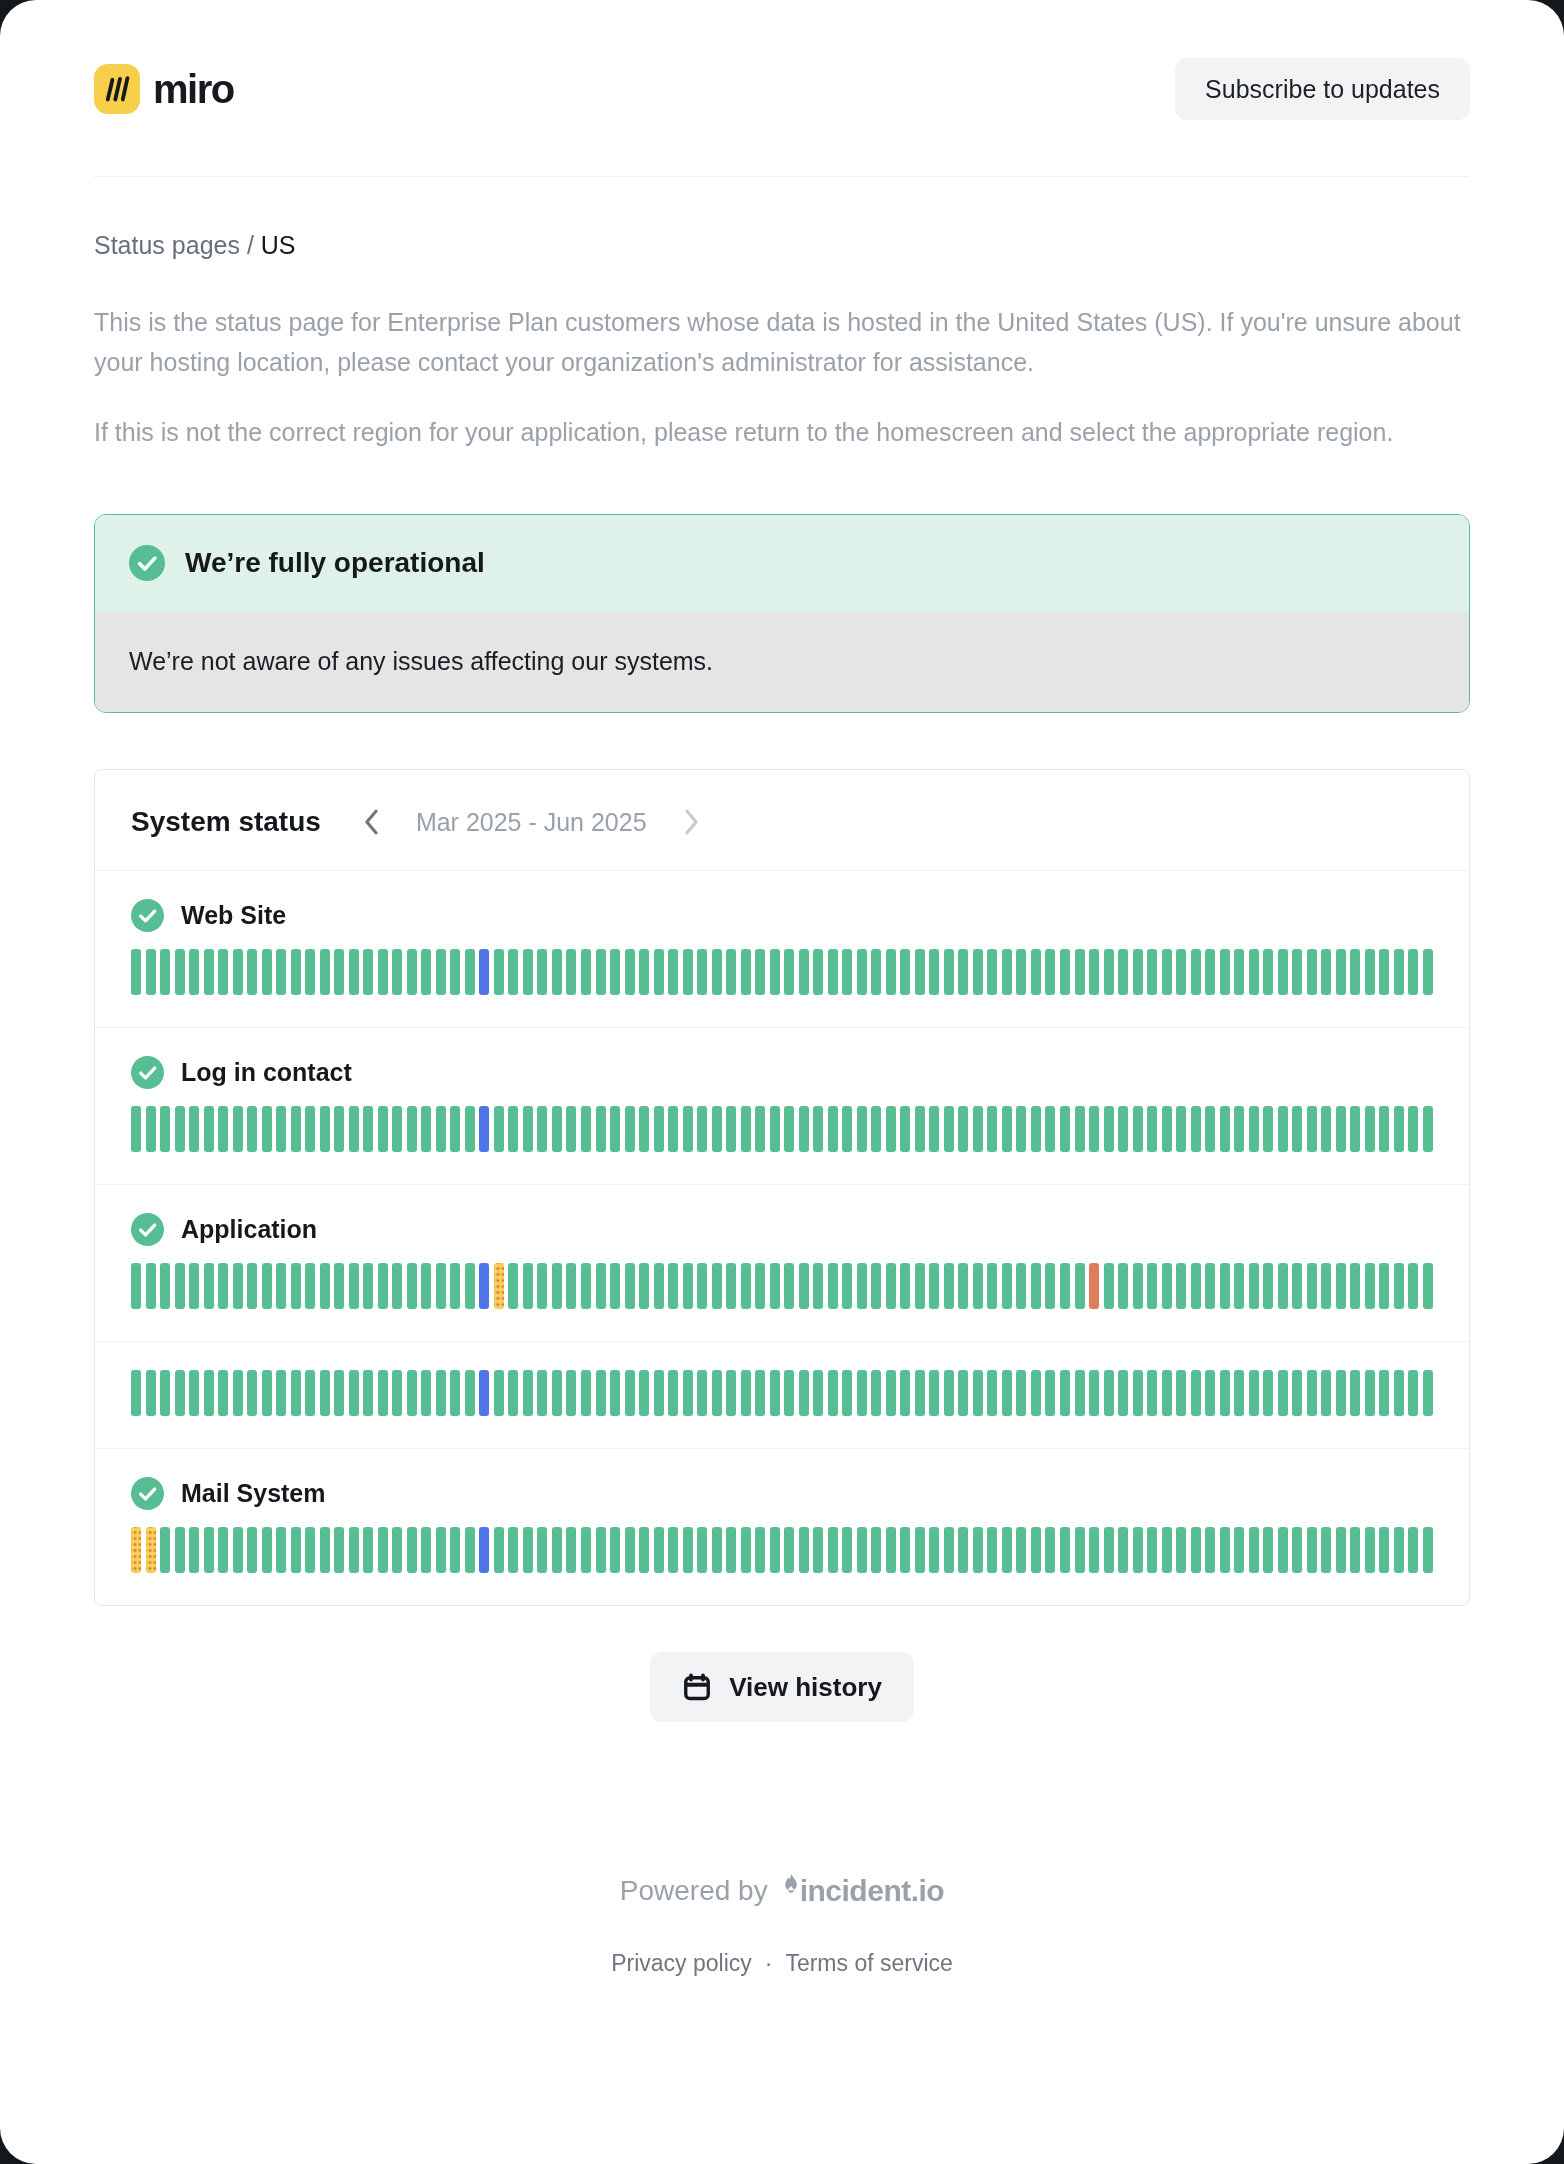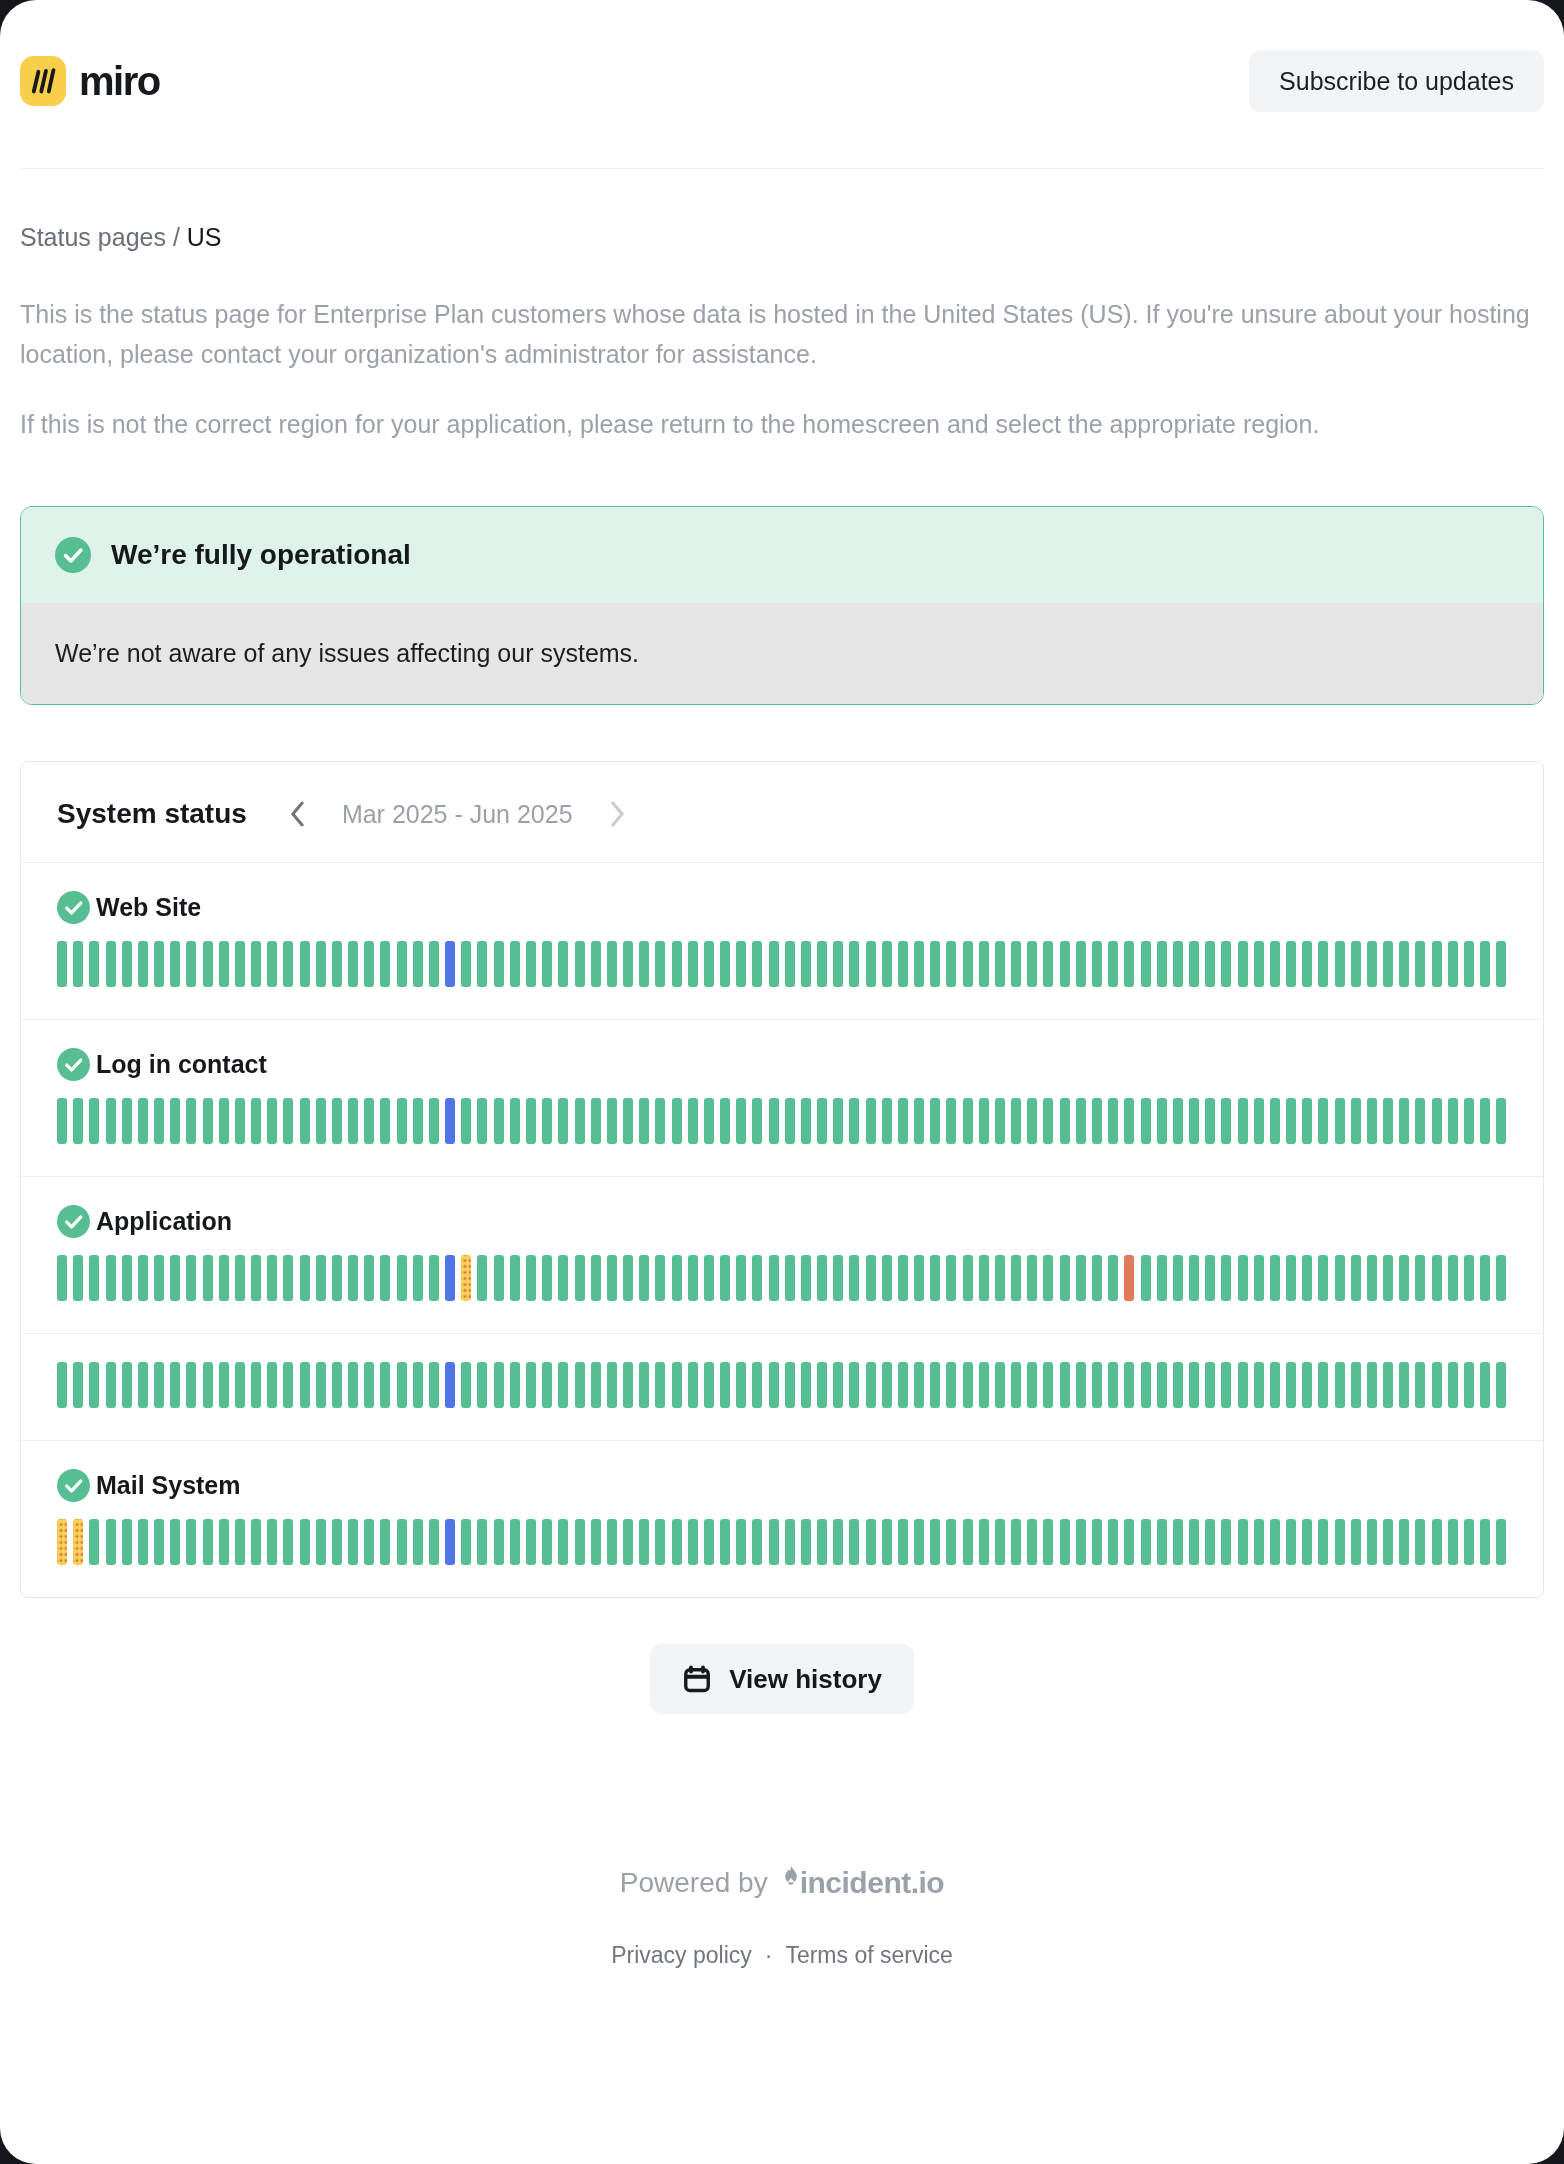--- a/index.html
+++ b/index.html
@@ -8,21 +8,21 @@
     background:#14181c;
     font-family:"Liberation Sans","DejaVu Sans",sans-serif;
     position:relative;
   }
   .page {
     position:absolute; inset:0;
     background:#ffffff;
     border-radius:36px;
     overflow:hidden;
   }
-  .container { width:1524px; margin:4px auto; }
+  .container { width:1376px; margin:12px auto; }
 
   
   .header {
     display:flex; justify-content:space-between; align-items:center;
     padding-top:46px; padding-bottom:56px;
     border-bottom:1px solid #eef0f2;
   }
   .logo { display:flex; align-items:center; gap:13px; }
   .logo-mark {
     width:46px; height:50px; border-radius:14px;
@@ -55,21 +55,21 @@
 
   
   .card { margin-top:56px; border:1px solid #e5e7ea; border-radius:8px; overflow:hidden; }
   .card-head { display:flex; align-items:center; gap:42px; padding:36px 36px 32px; }
   .card-title { font-size:28px; font-weight:700; color:#15181c; }
   .date-nav { display:flex; align-items:center; gap:36px; }
   .date-range { font-size:25px; color:#9aa1aa; }
   .nav-chevron { background:none; border:none; padding:0; cursor:pointer; display:flex; }
 
   .service-row { padding:28px 36px 32px; border-top:1px solid #eff0f2; }
-  .service-head { display:flex; align-items:center; gap:6px; margin-bottom:17px; }
+  .service-head { display:flex; align-items:center; gap:17px; margin-bottom:17px; }
   .service-head .check-badge { width:33px; height:33px; }
   .service-name { font-size:25px; font-weight:600; color:#15181c; }
   .bars { display:flex; justify-content:space-between; }
   .bar { width:10px; height:46px; border-radius:3px; background:var(--c-operational,#57bd93); flex:0 0 auto; }
   .bar.maint { background:var(--c-maintenance,#4e74e6); }
   .bar.part  { background:var(--c-partial,#df7a5b); }
   .bar.deg {
     background-color:var(--c-degraded,#f6d351);
     background-image:radial-gradient(var(--c-degraded-dot,#e2764f) 1.2px, rgba(0,0,0,0) 1.3px);
     background-size:5px 6px; background-position:1.5px 2.5px;

